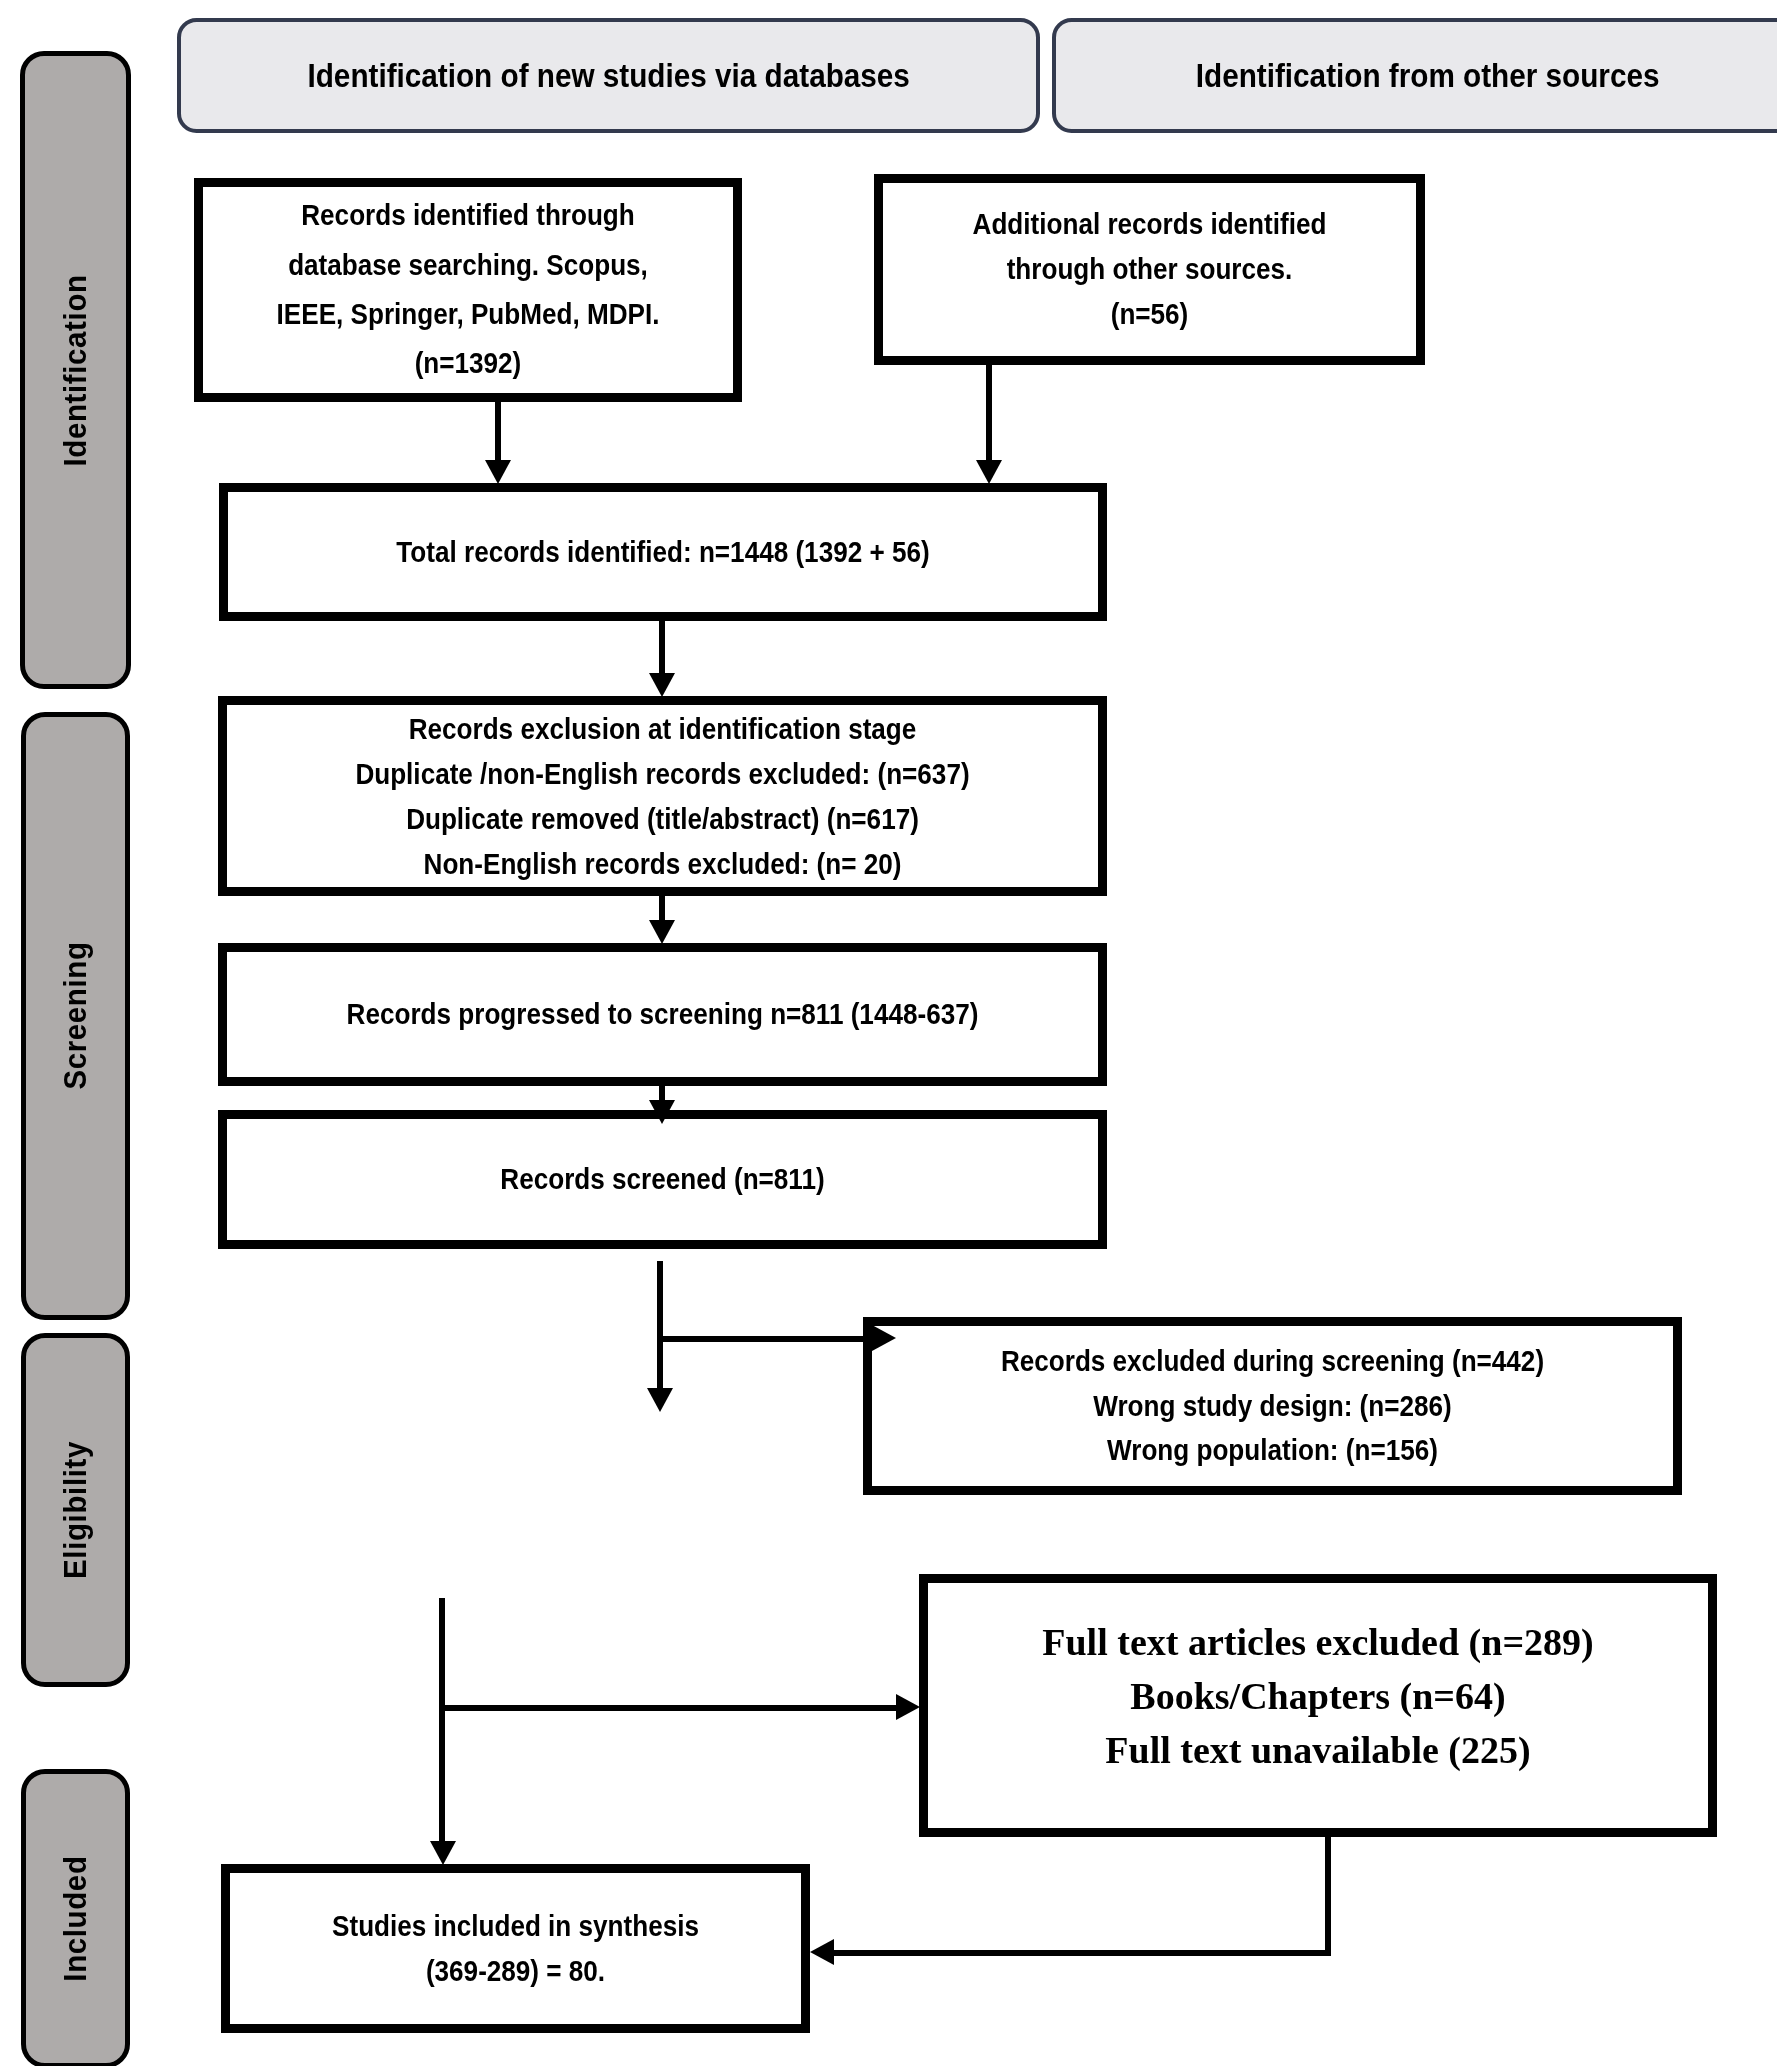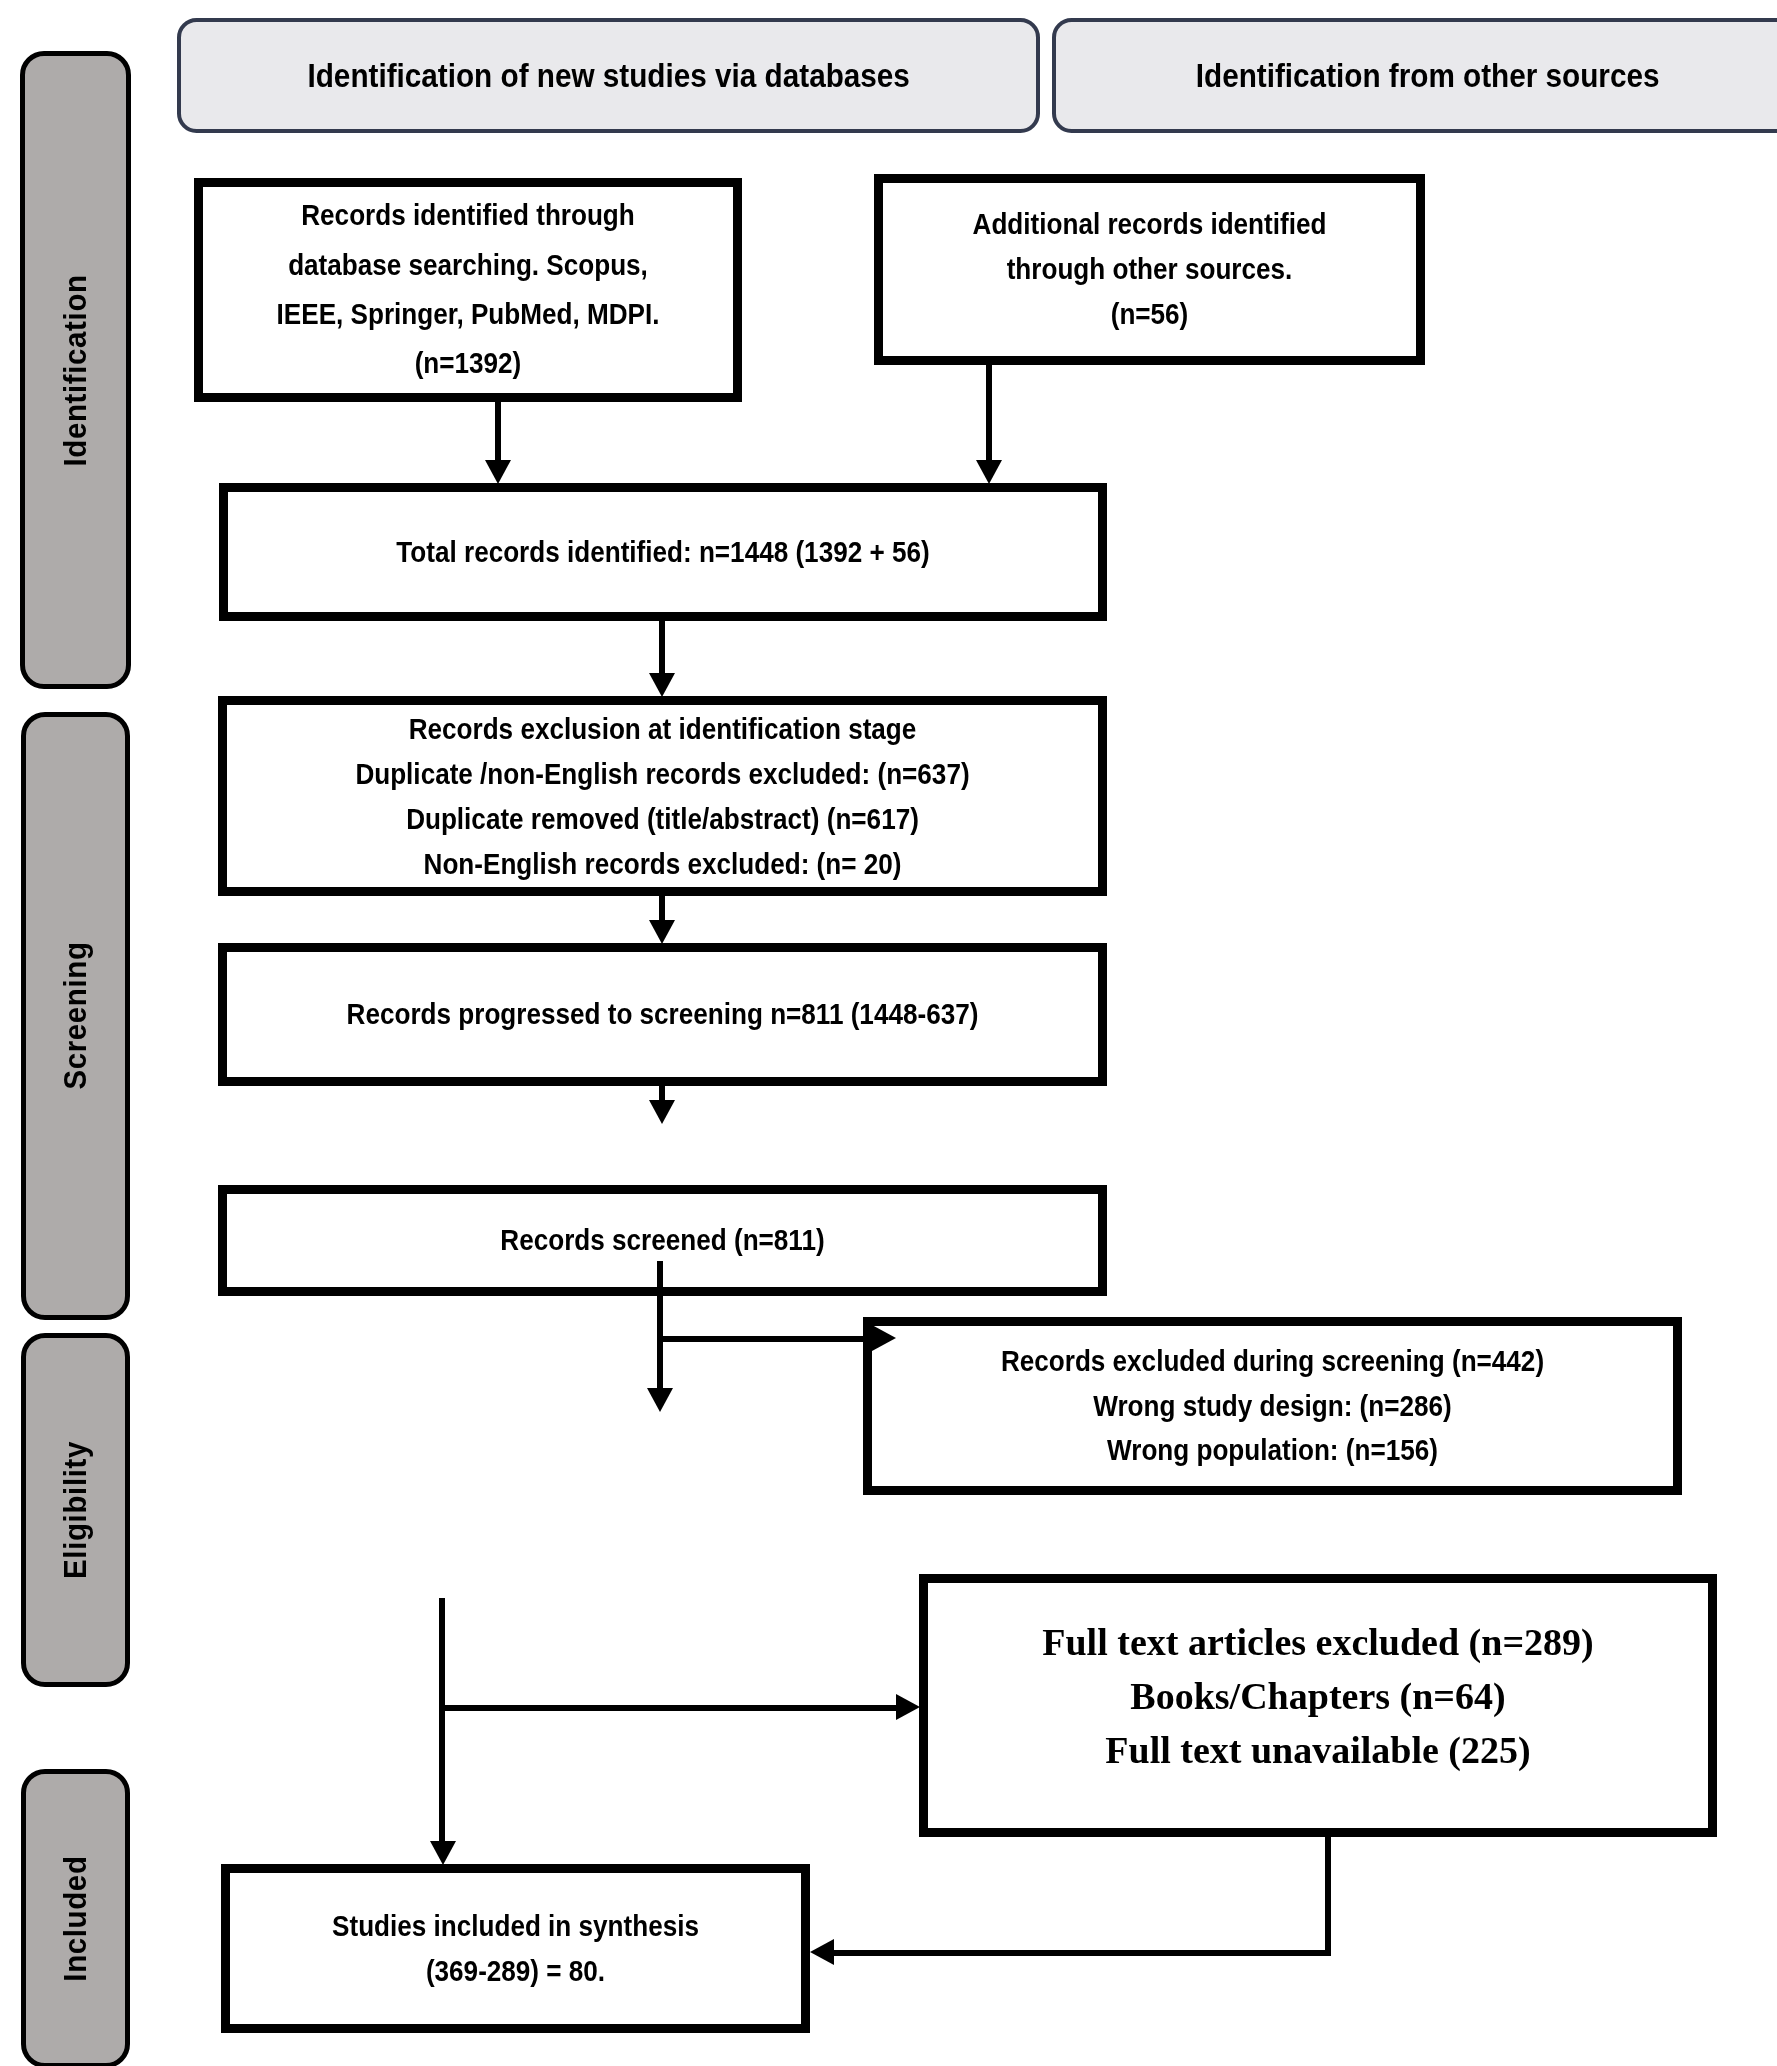--- a/index.html
+++ b/index.html
@@ -128,21 +128,21 @@
     <div class="btxt">Records exclusion at identification stage
 Duplicate /non-English records excluded: (n=637)
 Duplicate removed (title/abstract) (n=617)
 Non-English records excluded: (n= 20)</div>
   </div>
 
   <div class="fbox" style="left:218px;top:943px;width:889px;height:143px;">
     <div class="btxt">Records progressed to screening n=811 (1448-637)</div>
   </div>
 
-  <div class="fbox" style="left:218px;top:1185px;width:889px;height:111px;">
+  <div class="fbox" style="left:218px;top:1110px;width:889px;height:139px;">
     <div class="btxt">Records screened (n=811)</div>
   </div>
 
   <div class="fbox" style="left:863px;top:1317px;width:819px;height:178px;">
     <div class="btxt">Records excluded during screening (n=442)
 Wrong study design: (n=286)
 Wrong population: (n=156)</div>
   </div>
 
 

